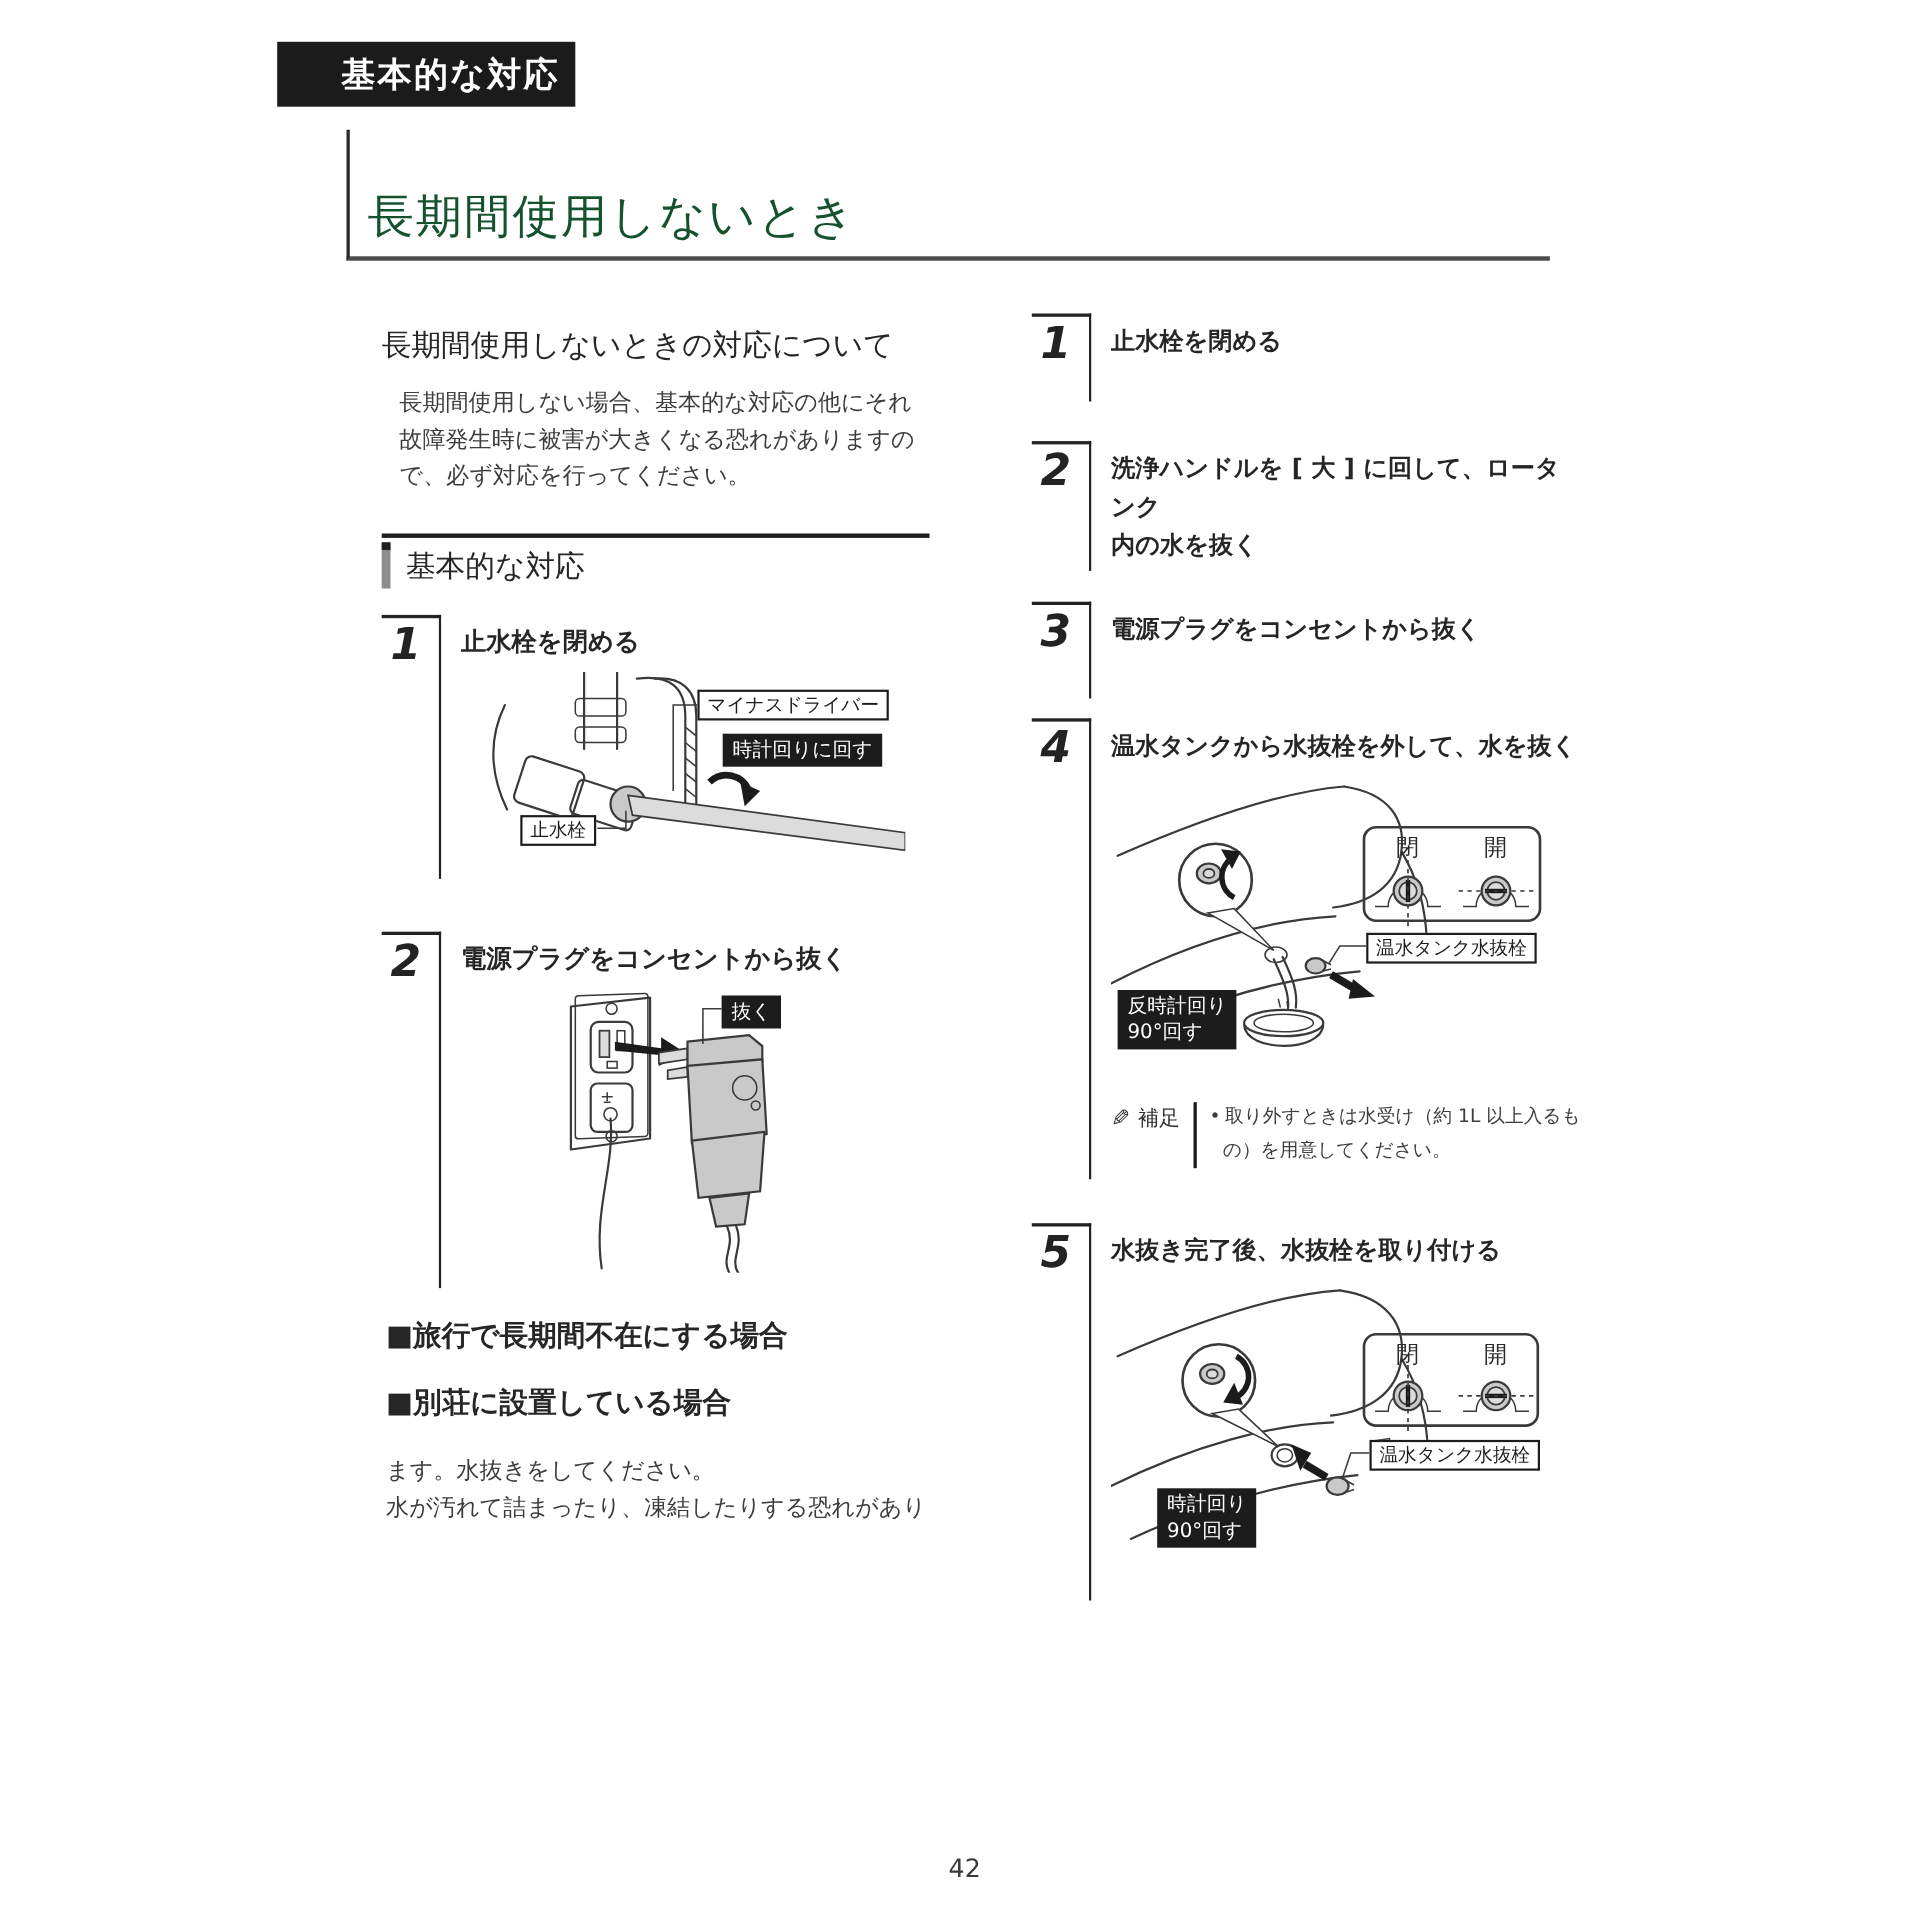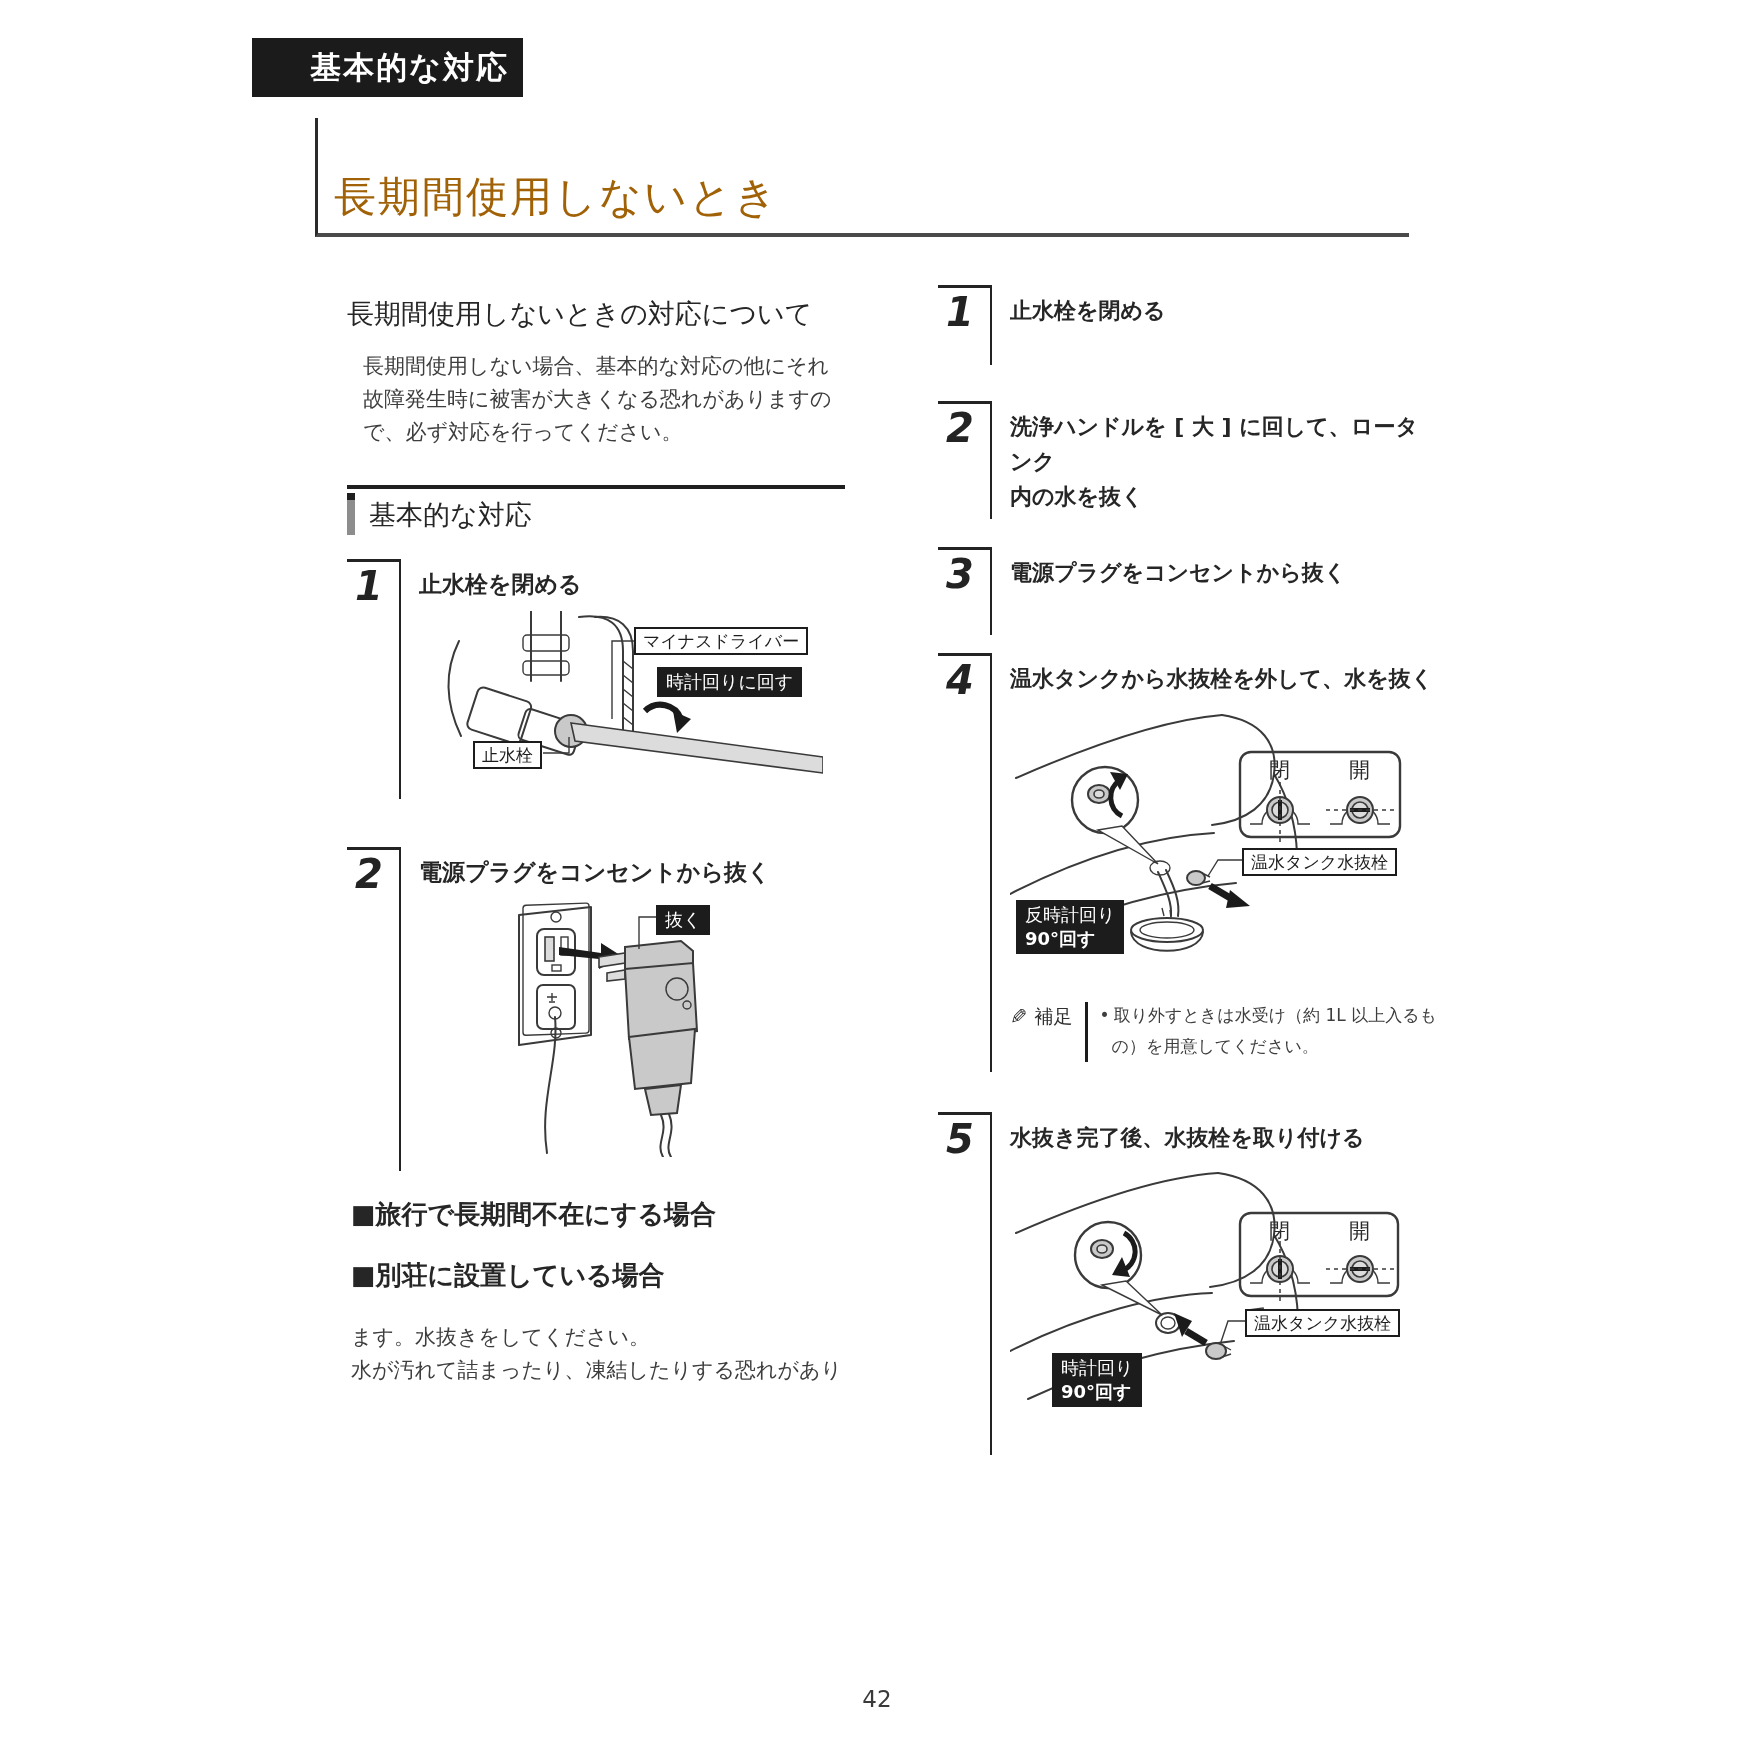--- a/index.html
+++ b/index.html
@@ -5,21 +5,21 @@
   html,body{margin:0;padding:0;background:#fff;}
   .page{position:relative;width:1754px;height:1754px;background:#ffffff;overflow:hidden;
         font-family:"DejaVu Sans","Liberation Sans",sans-serif;color:#2a2a2a;}
 
   
   .banner{position:absolute;left:252px;top:38px;width:271px;height:59px;background:#1b1b1b;
           color:#fff;display:flex;align-items:center;justify-content:flex-end;
           padding-right:14px;box-sizing:border-box;font-size:31px;font-weight:bold;letter-spacing:2px;}
   .title-block{position:absolute;left:315px;top:118px;width:1094px;height:119px;
                border-left:3px solid #2a2a2a;border-bottom:4px solid #4a4a4a;box-sizing:border-box;}
-  .page-title{position:absolute;left:16px;bottom:8px;font-size:42px;font-weight:500;letter-spacing:2px;color:#a16207;}
+  .page-title{position:absolute;left:16px;bottom:8px;font-size:42px;font-weight:500;letter-spacing:2px;color:#14532d;}
 
   
   .left-col{position:absolute;left:347px;top:288px;width:498px;}
   .right-col{position:absolute;left:938px;top:285px;width:500px;}
 
   .intro-head{font-size:27px;font-weight:500;color:#262626;margin:8px 0 18px 0;}
   .p-line{font-size:21px;line-height:33px;color:#3d3d3d;margin-left:16px;}
 
   .sec-head{border-top:4px solid #1f1f1f;position:relative;padding:8px 0 0 22px;margin-top:36px;}
   .sec-bar{position:absolute;left:0;top:4px;width:8px;height:42px;background:#8d8d8d;
@@ -36,21 +36,21 @@
   .body{flex:1;padding:8px 0 0 18px;box-sizing:border-box;}
   .step-title{font-size:23px;font-weight:bold;line-height:34px;color:#262626;}
   .r-title{font-size:22px;font-weight:bold;line-height:35px;color:#262626;}
 
   
   .diagram{position:relative;}
   .tag{position:absolute;border:2px solid #1c1c1c;background:#fff;color:#1c1c1c;
        font-size:17px;line-height:24px;padding:0 7px;white-space:nowrap;}
   .tag-dark{position:absolute;background:#1c1c1c;color:#fff;font-size:18px;line-height:24px;
             padding:3px 9px;white-space:nowrap;}
-  .tag-dark .l2{display:block;font-weight:bold;}
+  .tag-dark .l2{display:block;}
   .panel-kanji{position:absolute;font-size:21px;color:#2a2a2a;}
   svg .ln{fill:none;stroke:#3a3a3a;stroke-width:2;stroke-linecap:round;stroke-linejoin:round;}
   svg .thin{fill:none;stroke:#3a3a3a;stroke-width:1.4;}
   svg .dark{fill:#1b1b1b;stroke:none;}
   svg .gry{fill:#c9c9c9;stroke:#3a3a3a;stroke-width:2;}
   svg .gry2{fill:#dcdcdc;stroke:#3a3a3a;stroke-width:1.6;}
   svg .dash{fill:none;stroke:#3a3a3a;stroke-width:1.5;stroke-dasharray:4 4;}
 
   
   .note{display:flex;align-items:flex-start;margin-top:16px;}

